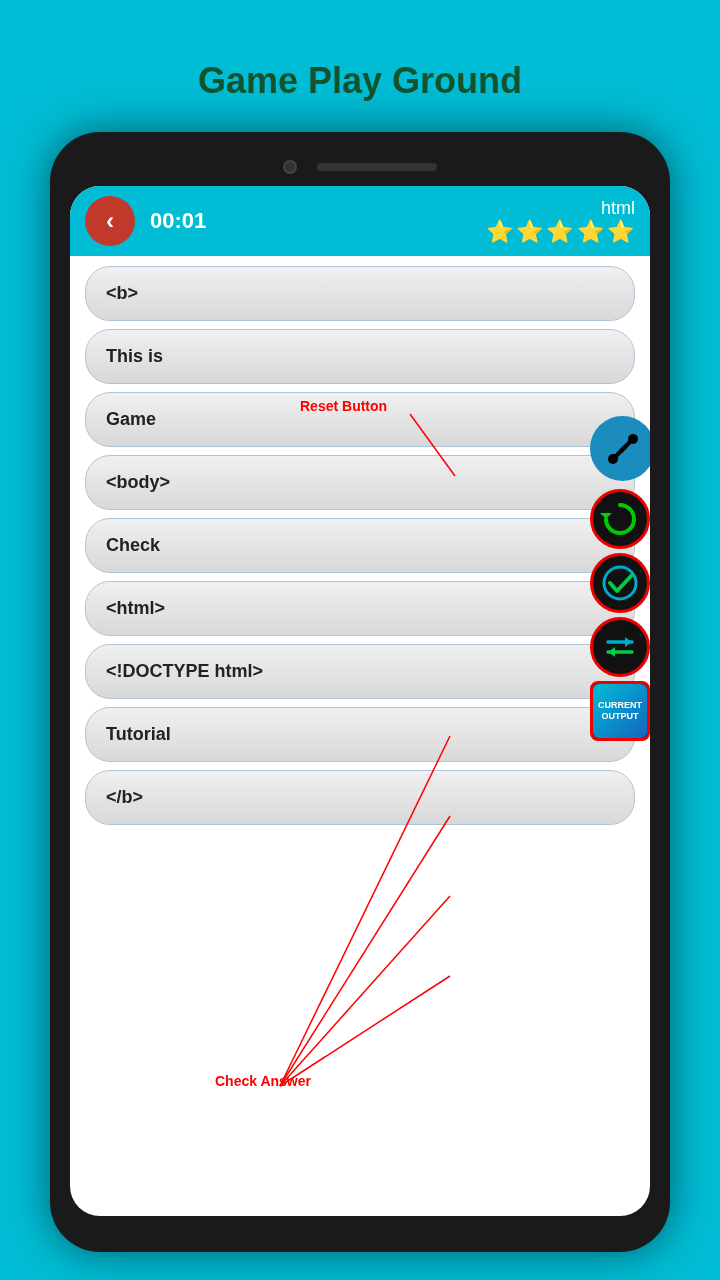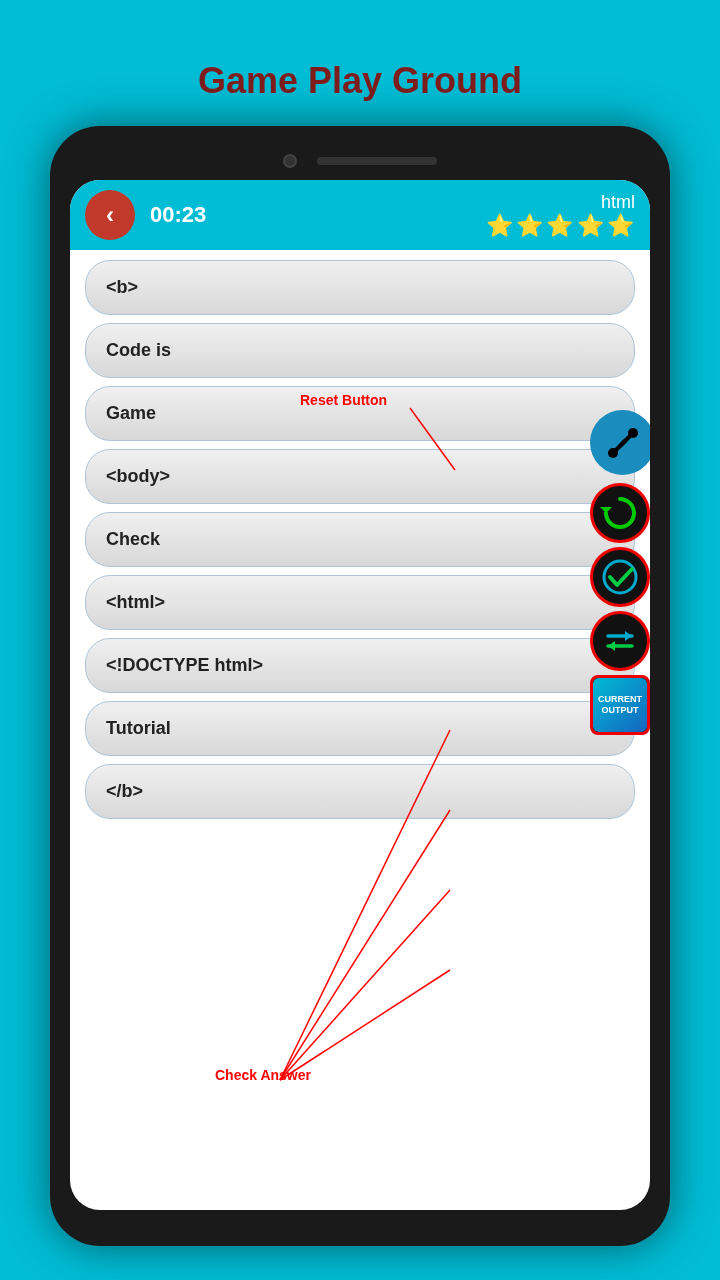--- a/index.html
+++ b/index.html
@@ -9,25 +9,25 @@
       height: 1280px;
       background-color: #00BCD4;
       font-family: Arial, sans-serif;
       overflow: hidden;
       display: flex;
       flex-direction: column;
       align-items: center;
     }
 
     .page-title {
-      color: #7f1d1d;
+      color: #14532d;
       font-size: 36px;
       font-weight: bold;
       margin-top: 60px;
-      margin-bottom: 24px;
+      margin-bottom: 30px;
     }
 
     .phone-frame {
       width: 620px;
       height: 1120px;
       background: #1a1a1a;
       border-radius: 50px;
       padding: 20px;
       position: relative;
       box-shadow: 0 0 40px rgba(0,0,0,0.5);
@@ -210,37 +210,37 @@
   <div class="phone-notch-area">
     <div class="phone-camera"></div>
     <div class="phone-speaker"></div>
   </div>
   <div class="phone-screen">
 
     <div class="app-header">
       <div class="back-button">
         <span class="back-arrow">‹</span>
       </div>
-      <span class="timer">00:23</span>
+      <span class="timer">00:01</span>
       <div class="score-area">
         <span class="score-label">html</span>
         <div class="stars">
           <span>⭐</span>
           <span>⭐</span>
           <span>⭐</span>
           <span>⭐</span>
           <span>⭐</span>
         </div>
       </div>
     </div>
 
     <div class="app-content">
 
       <div class="answer-item"><b>&lt;b&gt;</b></div>
-      <div class="answer-item"><b>Code is</b></div>
+      <div class="answer-item"><b>This is</b></div>
       <div class="answer-item"><b>Game</b></div>
       <div class="answer-item"><b>&lt;body&gt;</b></div>
       <div class="answer-item"><b>Check</b></div>
       <div class="answer-item"><b>&lt;html&gt;</b></div>
       <div class="answer-item"><b>&lt;!DOCTYPE html&gt;</b></div>
       <div class="answer-item"><b>Tutorial</b></div>
       <div class="answer-item"><b>&lt;/b&gt;</b></div>
 
       <div class="side-buttons">
 

